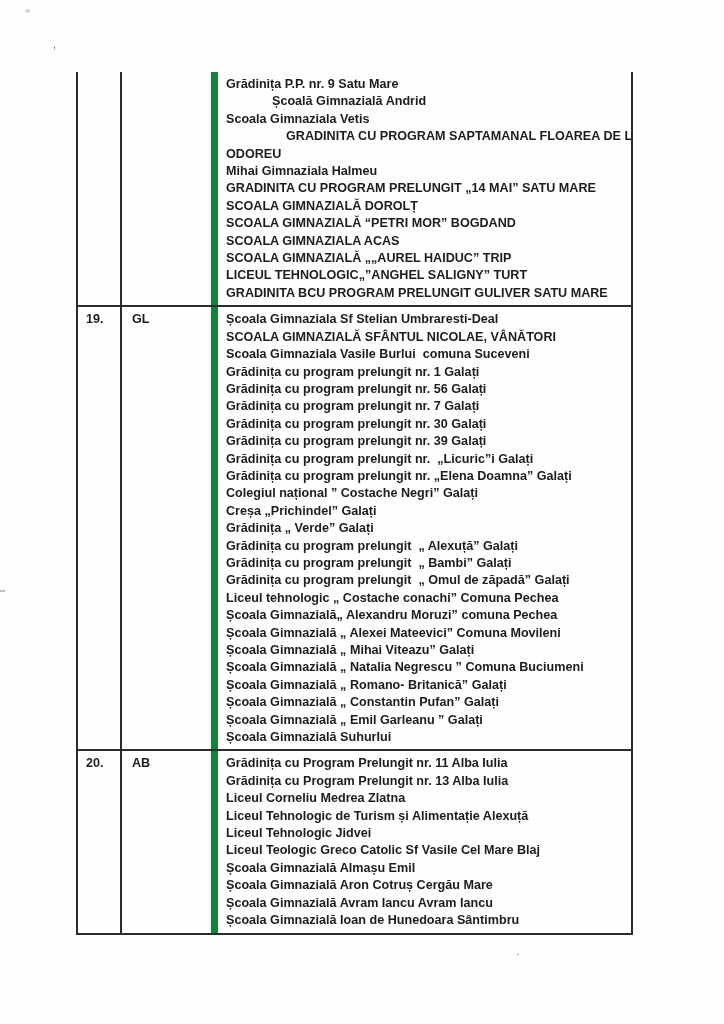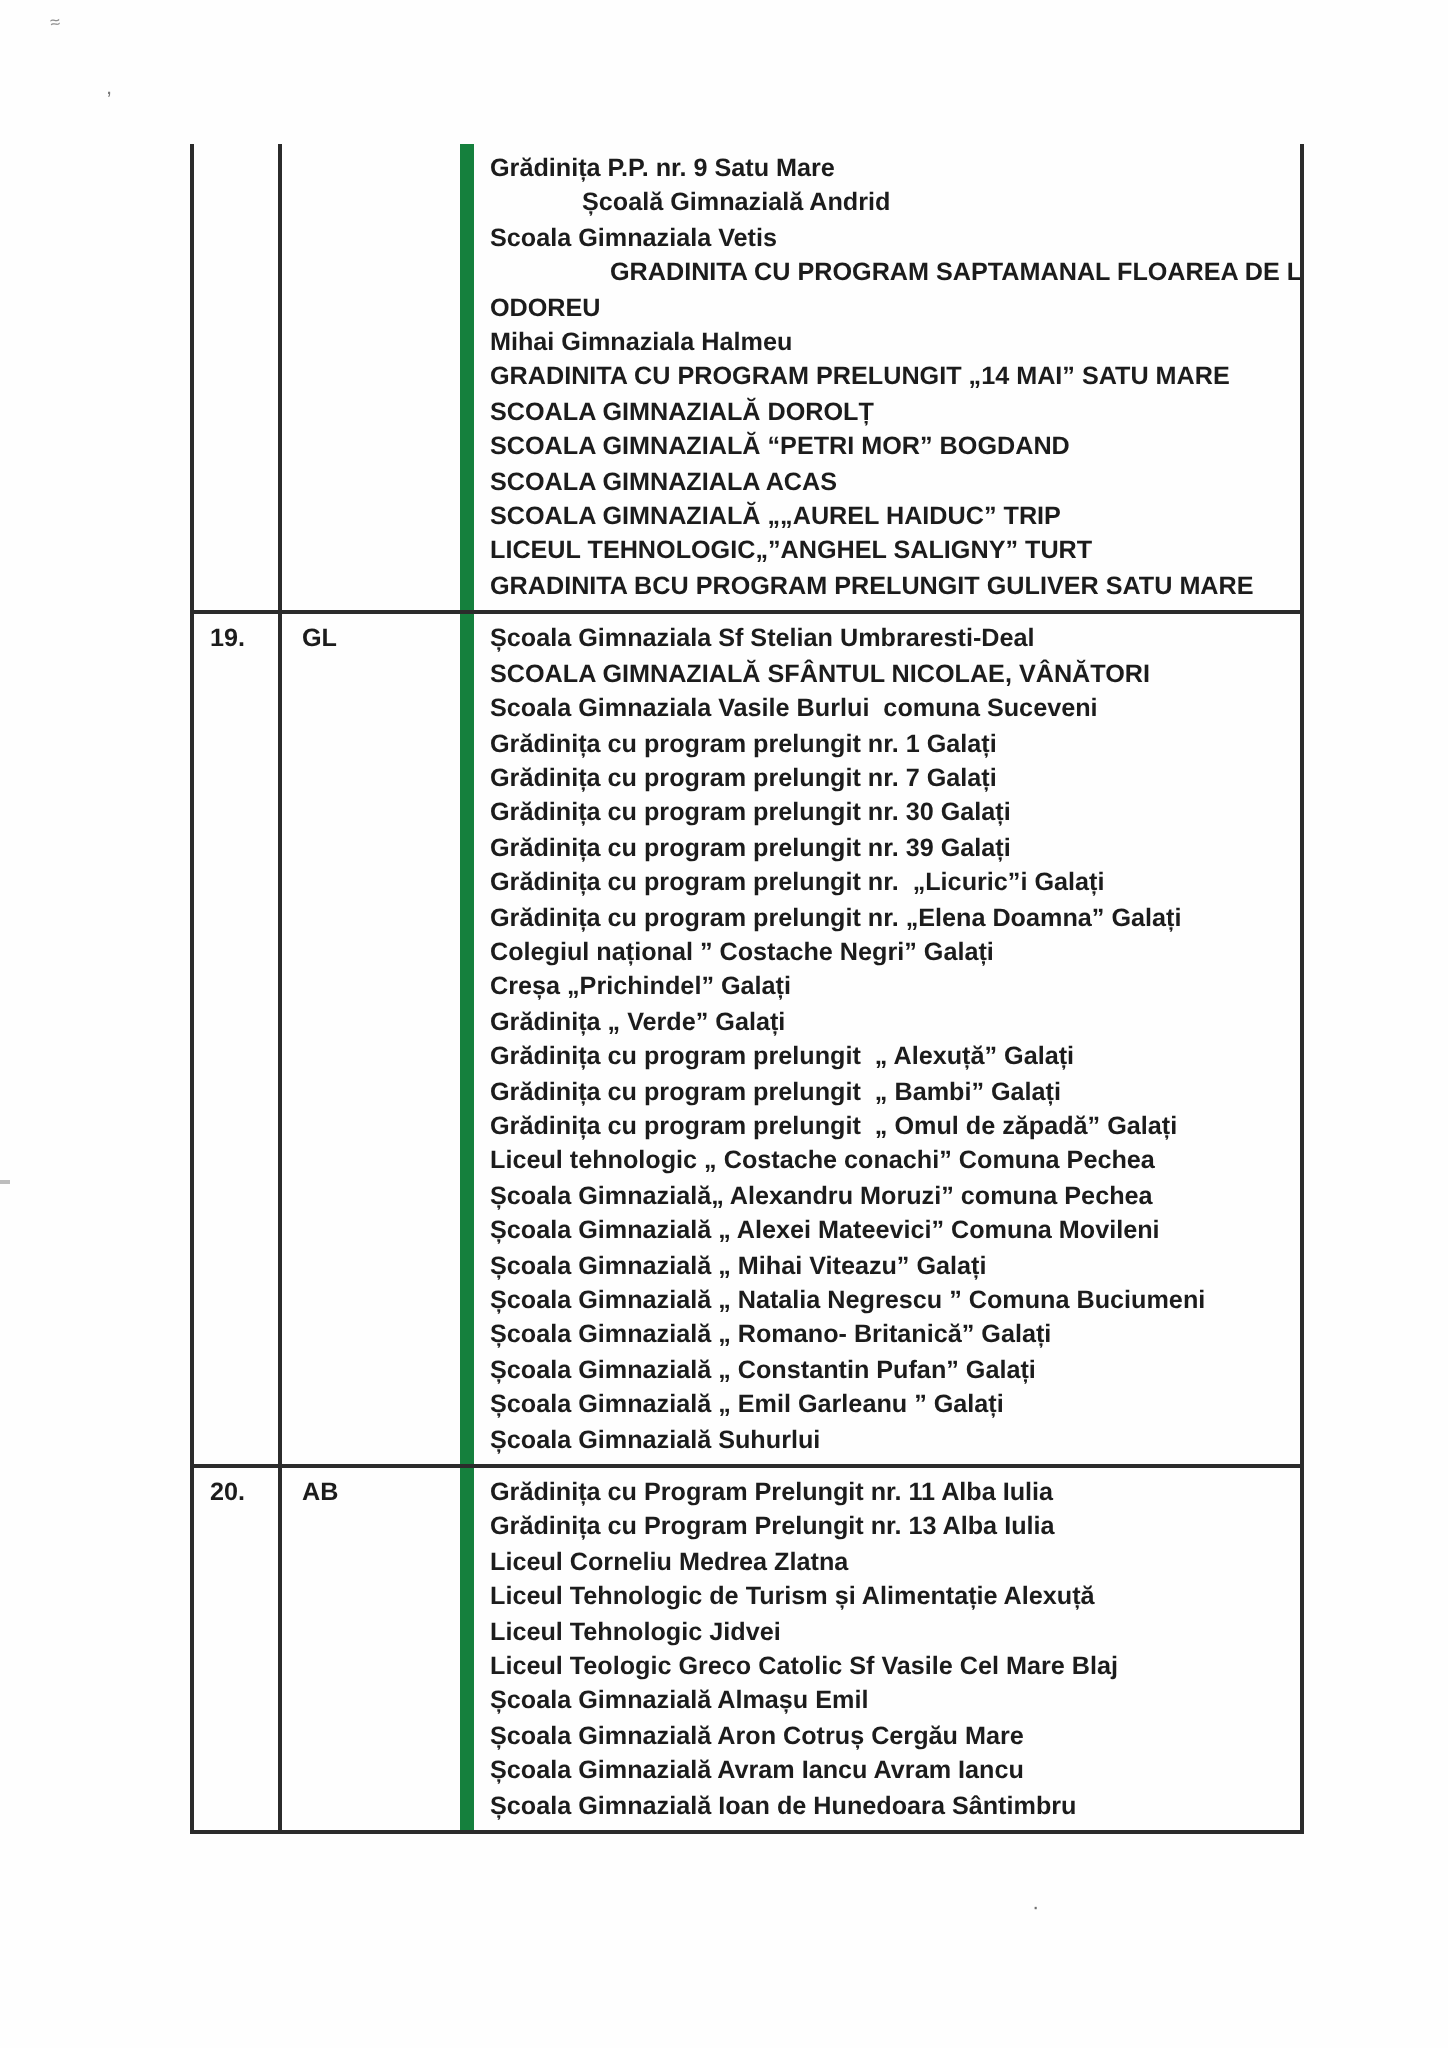--- a/index.html
+++ b/index.html
@@ -9,21 +9,21 @@
     width:724px; height:1024px;
     font-family:"Liberation Sans","DejaVu Sans",sans-serif;
     position:relative; overflow:hidden;
   }
   .page {
     position:absolute; inset:0; background:#fefefe;
   }
 
   .doc-table {
     position:absolute;
-    left:95px; top:72px; width:557px;
+    left:76px; top:72px; width:557px;
     border-left:2px solid #2b2b2b;
     border-right:2px solid #2b2b2b;
   }
   .trow {
     display:flex;
     border-bottom:2px solid #2b2b2b;
   }
   .cell { padding:4px 4px 3px 4px; }
   .cell.num  {
     flex:none; width:44px;
@@ -83,20 +83,21 @@
         </div>
       </div>
       <div class="trow">
         <div class="cell num">19.</div>
         <div class="cell code">GL</div>
         <div class="cell schools">
           <div class="line ind0">Școala Gimnaziala Sf Stelian Umbraresti-Deal</div>
           <div class="line ind0">SCOALA GIMNAZIALĂ SFÂNTUL NICOLAE, VÂNĂTORI</div>
           <div class="line ind0">Scoala Gimnaziala Vasile Burlui  comuna Suceveni</div>
           <div class="line ind0">Grădinița cu program prelungit nr. 1 Galați</div>
+          <div class="line ind0">Grădinița cu program prelungit nr. 56 Galați</div>
           <div class="line ind0">Grădinița cu program prelungit nr. 7 Galați</div>
           <div class="line ind0">Grădinița cu program prelungit nr. 30 Galați</div>
           <div class="line ind0">Grădinița cu program prelungit nr. 39 Galați</div>
           <div class="line ind0">Grădinița cu program prelungit nr.  „Licuric”i Galați</div>
           <div class="line ind0">Grădinița cu program prelungit nr. „Elena Doamna” Galați</div>
           <div class="line ind0">Colegiul național ” Costache Negri” Galați</div>
           <div class="line ind0">Creșa „Prichindel” Galați</div>
           <div class="line ind0">Grădinița „ Verde” Galați</div>
           <div class="line ind0">Grădinița cu program prelungit  „ Alexuță” Galați</div>
           <div class="line ind0">Grădinița cu program prelungit  „ Bambi” Galați</div>

